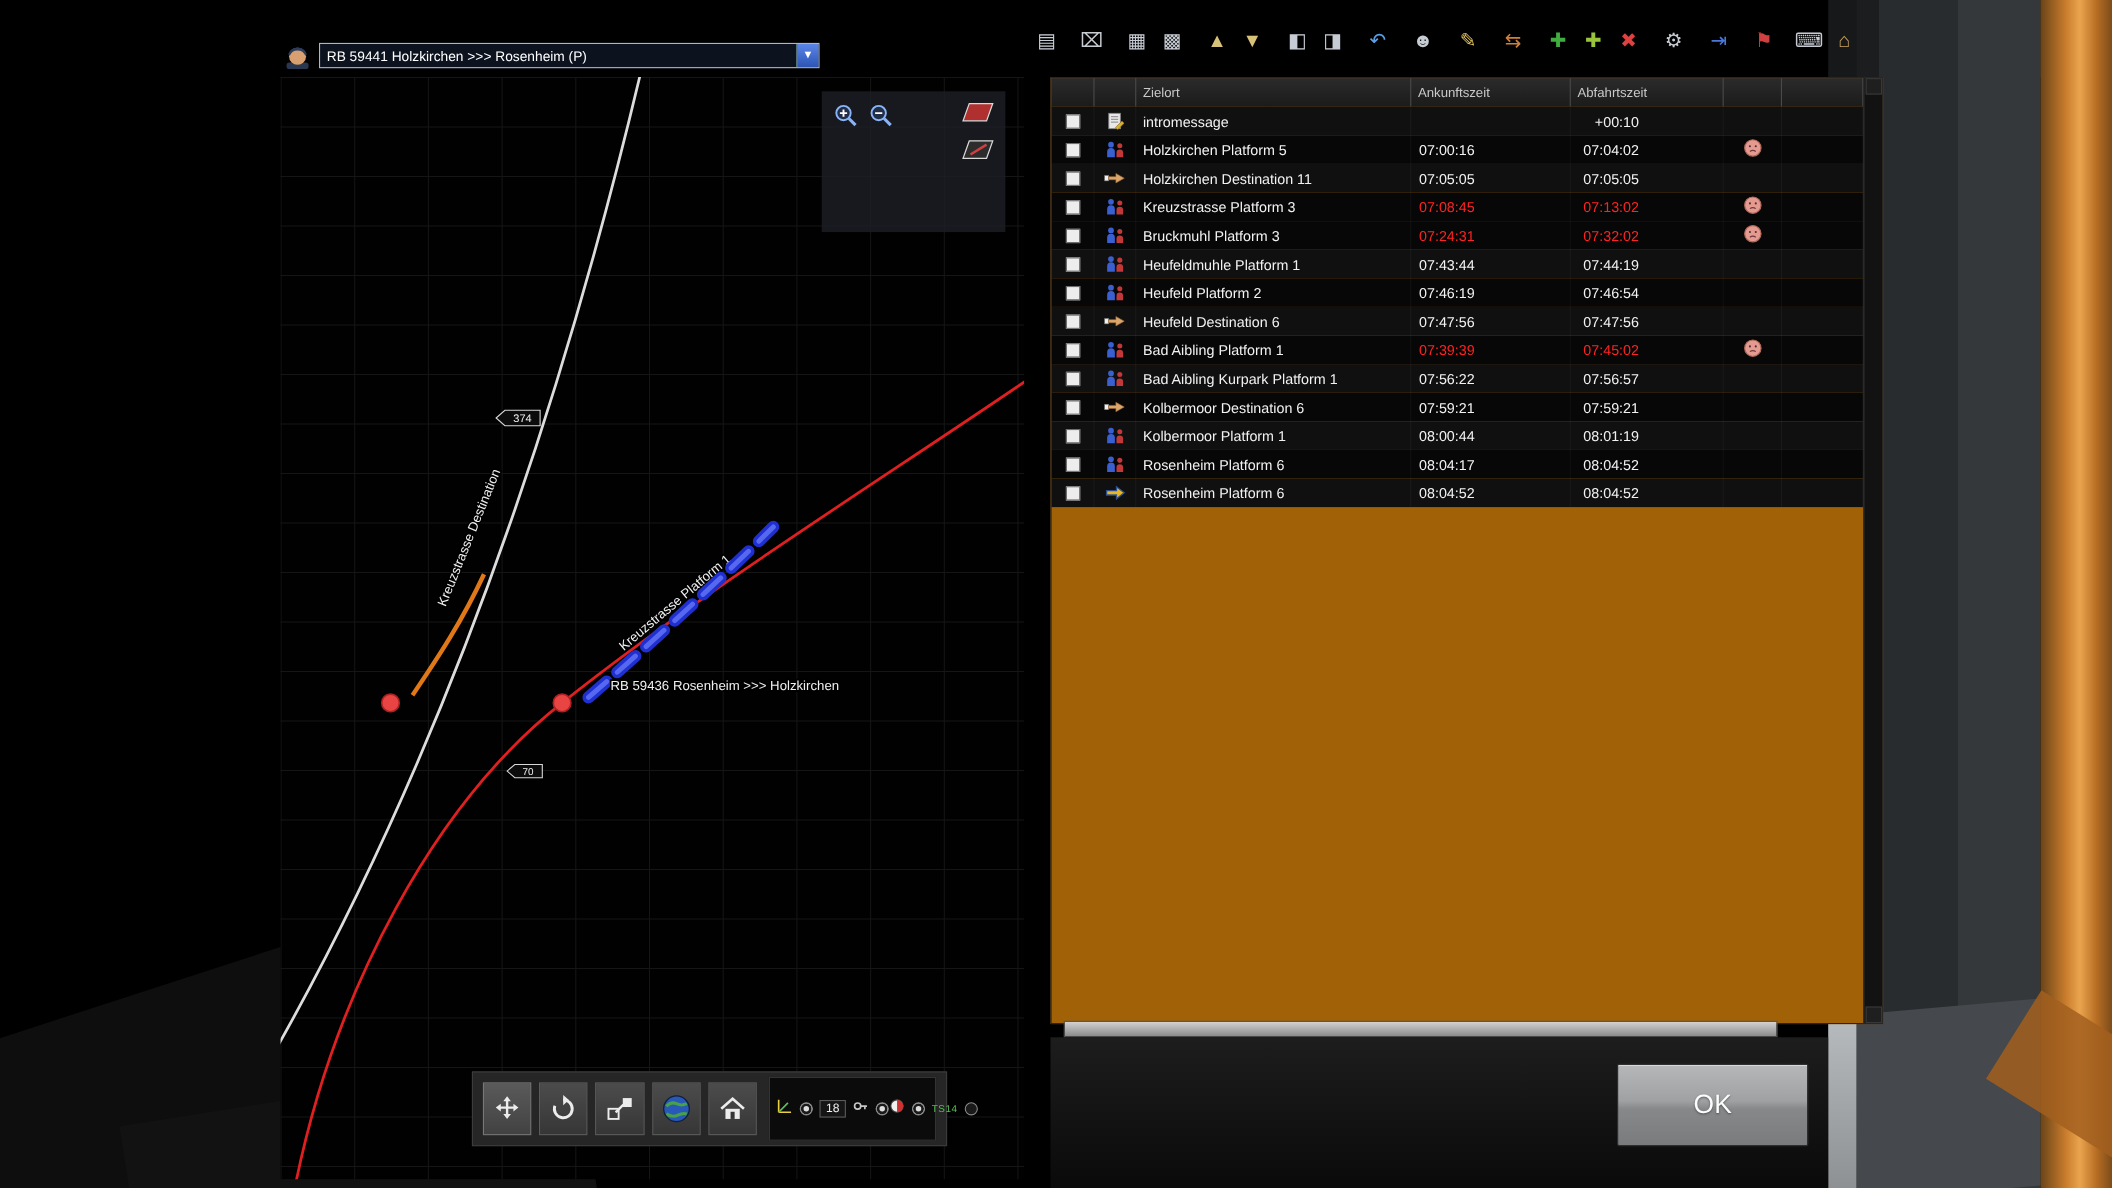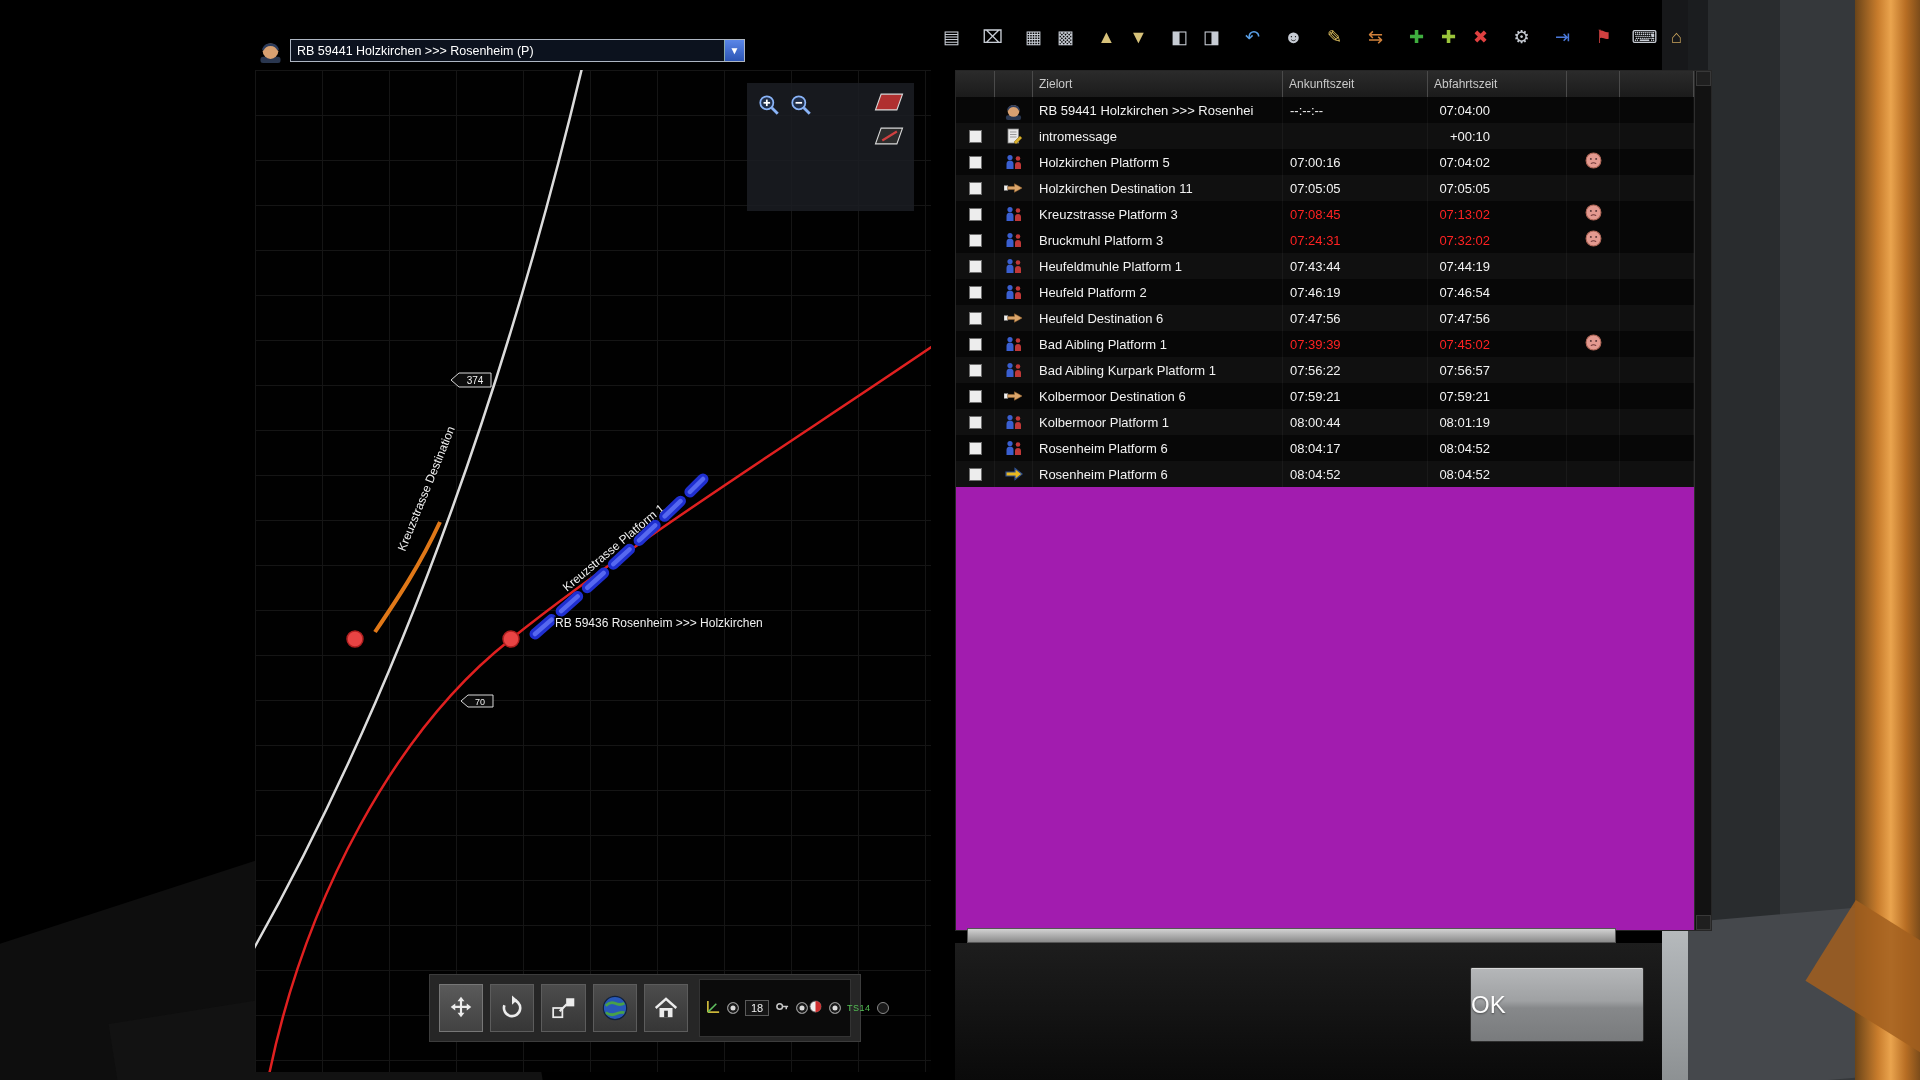--- a/index.html
+++ b/index.html
@@ -58,21 +58,21 @@
     display:flex;align-items:center;justify-content:center;padding:0 2px}
   .ts-label{font-size:9px;color:#54c054;letter-spacing:.5px}
 
   
   #table-toolbar{left:937px;top:22px;height:30px;display:flex;align-items:center;gap:3px}
   .tbtn{width:29px;height:29px;display:flex;align-items:center;justify-content:center;cursor:default}
   .tbtn .glyph{font-size:18px;line-height:1}
   .tbtn.gap{margin-left:9px}
 
   
-  #timetable-panel{left:955px;top:70px;width:757px;height:861px;background:#a21caf;border:1px solid #262626}
+  #timetable-panel{left:955px;top:70px;width:757px;height:861px;background:#a16207;border:1px solid #262626}
   .tgrid{display:grid;grid-template-columns:39px 38px 250px 145px 139px 53px 1fr}
   #tt-header{position:absolute;left:0;top:0;right:17px;height:26px;background:linear-gradient(#2b2b2b,#1b1b1b);
     color:#c9c9c9;font-size:12px}
   #tt-header .hcell{display:flex;align-items:center;padding-left:6px;border-right:1px solid #4a4a4a;height:100%}
   #tt-rows{position:absolute;left:0;top:26px;right:17px}
   .trow{height:26px;color:#f2f2f2;font-size:13px;background:#070707}
   .trow.alt{background:#101010}
   .cell{display:flex;align-items:center;overflow:hidden;white-space:nowrap;border-right:1px solid rgba(255,255,255,.045);height:100%}
   .c-check{justify-content:center}
   .c-icon{justify-content:center}
@@ -85,21 +85,21 @@
   .rowicon{width:20px;height:17px;display:flex;align-items:center;justify-content:center}
   .rowicon svg{display:block}
   #tt-scrollbar{position:absolute;right:0;top:0;bottom:0;width:17px;background:#121212;border-left:1px solid #2e2e2e}
   #tt-scrollbar .sbtn{position:absolute;left:1px;width:15px;height:15px;background:#1f1f1f;border:1px solid #383838}
   #tt-scrollbar .sbtn.bottom{bottom:0}
 
   
   #footer-strip{left:967px;top:928px;width:649px;height:15px;background:linear-gradient(#d2d2d2,#8a8a8a);border:1px solid #555}
   #footer-area{left:955px;top:943px;width:707px;height:137px;background:linear-gradient(#1d1d1d,#0a0a0a)}
   #ok-button{left:1470px;top:967px;width:174px;height:75px;background:linear-gradient(180deg,#b5b7b9 0%,#9fa1a3 45%,#86888a 55%,#797b7d 100%);
-    border:1px solid #2e2e2e;border-radius:2px;color:#fdfdfd;font-size:24px;display:flex;align-items:center;
+    border:1px solid #2e2e2e;border-radius:2px;color:#fdfdfd;font-size:24px;display:flex;align-items:center;justify-content:center;
     box-shadow:inset 0 1px 0 #d8d8d8;text-shadow:0 1px 2px rgba(0,0,0,.45);cursor:default}
 </style>
 </head>
 <body>
 
 <div id="screen">
 
   <div class="scene" id="scene-sw1"></div>
   <div class="scene" id="scene-sw2"></div>
   <div class="scene" id="scene-tr"></div>
@@ -315,37 +315,20 @@
     <div class="tgrid" id="tt-header">
       <div class="hcell"></div>
       <div class="hcell"></div>
       <div class="hcell">Zielort</div>
       <div class="hcell">Ankunftszeit</div>
       <div class="hcell">Abfahrtszeit</div>
       <div class="hcell"></div>
       <div class="hcell"></div>
     </div>
     <div id="tt-rows">
-        <div class="trow tgrid">
-          <div class="cell c-check"></div>
-          <div class="cell c-icon">
-            <span class="rowicon">
-              <svg width="19" height="19" viewBox="0 0 20 20">
-                <rect x="2" y="15" width="16" height="5" rx="2" fill="#29364f"></rect>
-                <circle cx="10" cy="10.5" r="6.2" fill="#d8a070"></circle>
-                <path d="M3.2 9 a7.2 7.2 0 0 1 13.6 0 l-1.2 1.2 a6 6 0 0 0 -11.2 0 z" fill="#2c3c5c"></path>
-              </svg>
-            </span>
-          </div>
-          <div class="cell c-name">RB 59441 Holzkirchen &gt;&gt;&gt; Rosenhei</div>
-          <div class="cell c-arr">--:--:--</div>
-          <div class="cell c-dep">07:04:00</div>
-          <div class="cell c-face"></div>
-          <div class="cell"></div>
-        </div>
         <div class="trow tgrid alt">
           <div class="cell c-check">
             <div class="checkbox"></div>
           </div>
           <div class="cell c-icon">
             <span class="rowicon">
               <svg width="16" height="16" viewBox="0 0 16 16">
                 <rect x="2" y="1" width="10.5" height="14" fill="#e8e8e8" stroke="#888" stroke-width="0.8"></rect>
                 <line x1="4" y1="4" x2="10.5" y2="4" stroke="#999"></line>
                 <line x1="4" y1="6.5" x2="10.5" y2="6.5" stroke="#999"></line>

